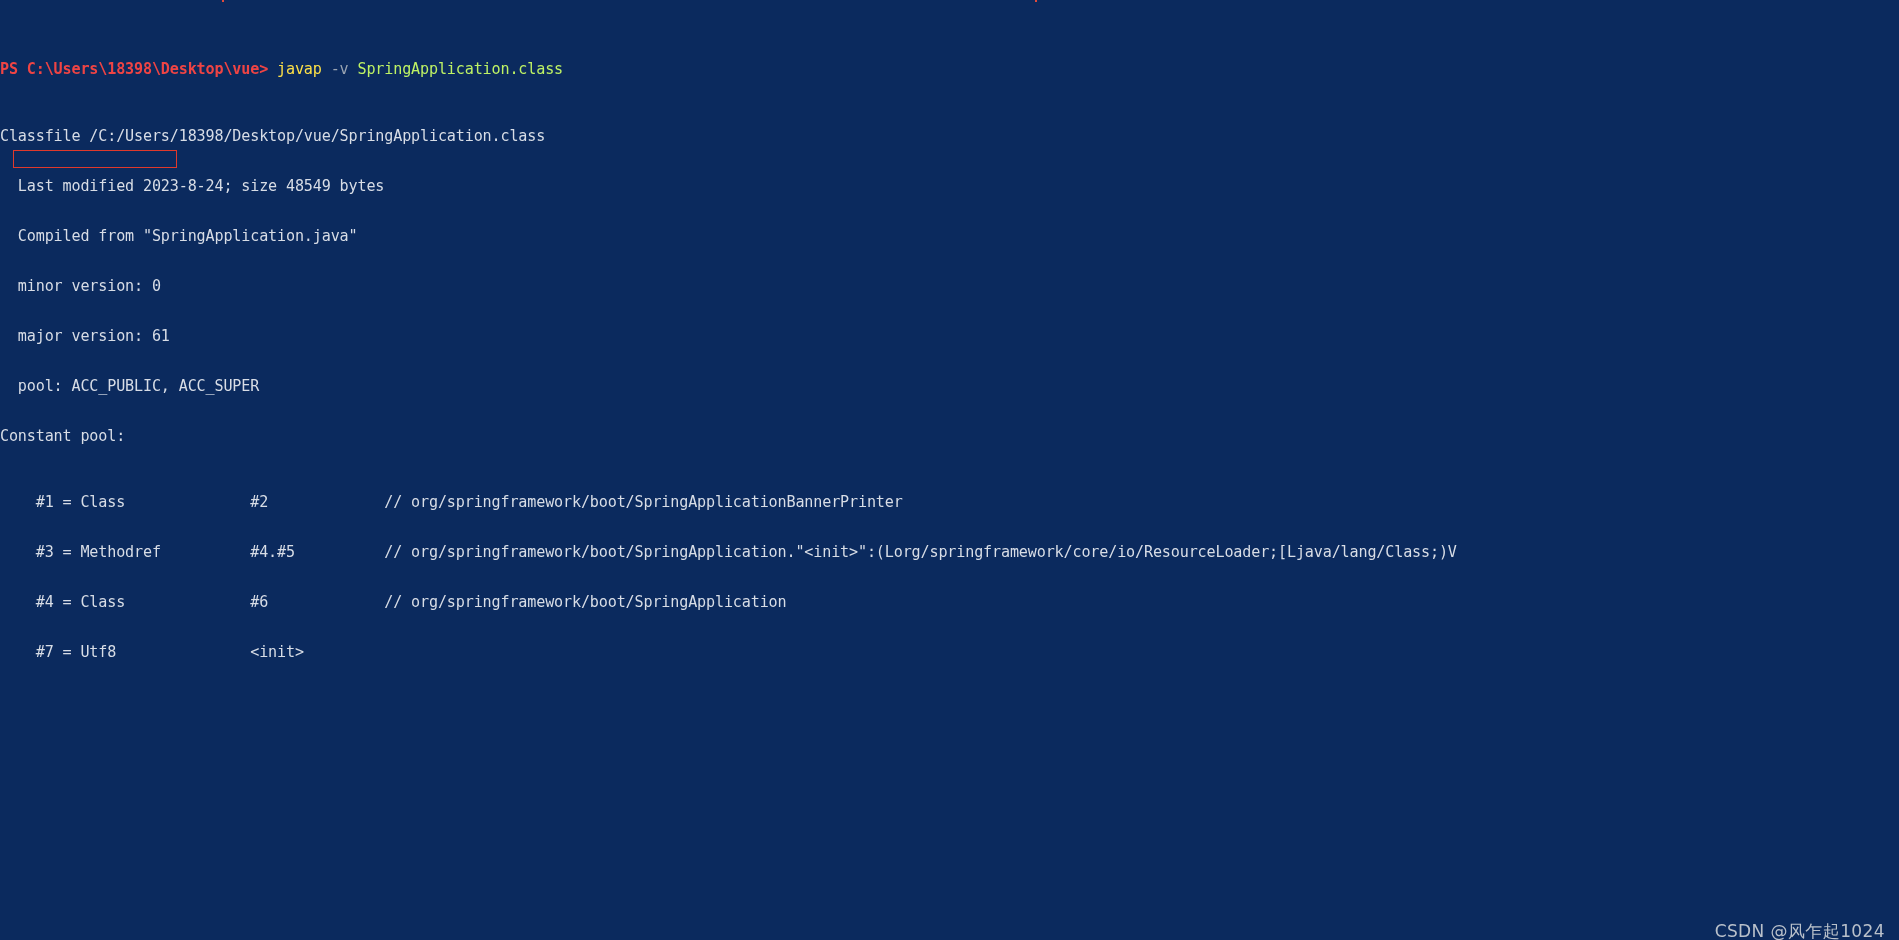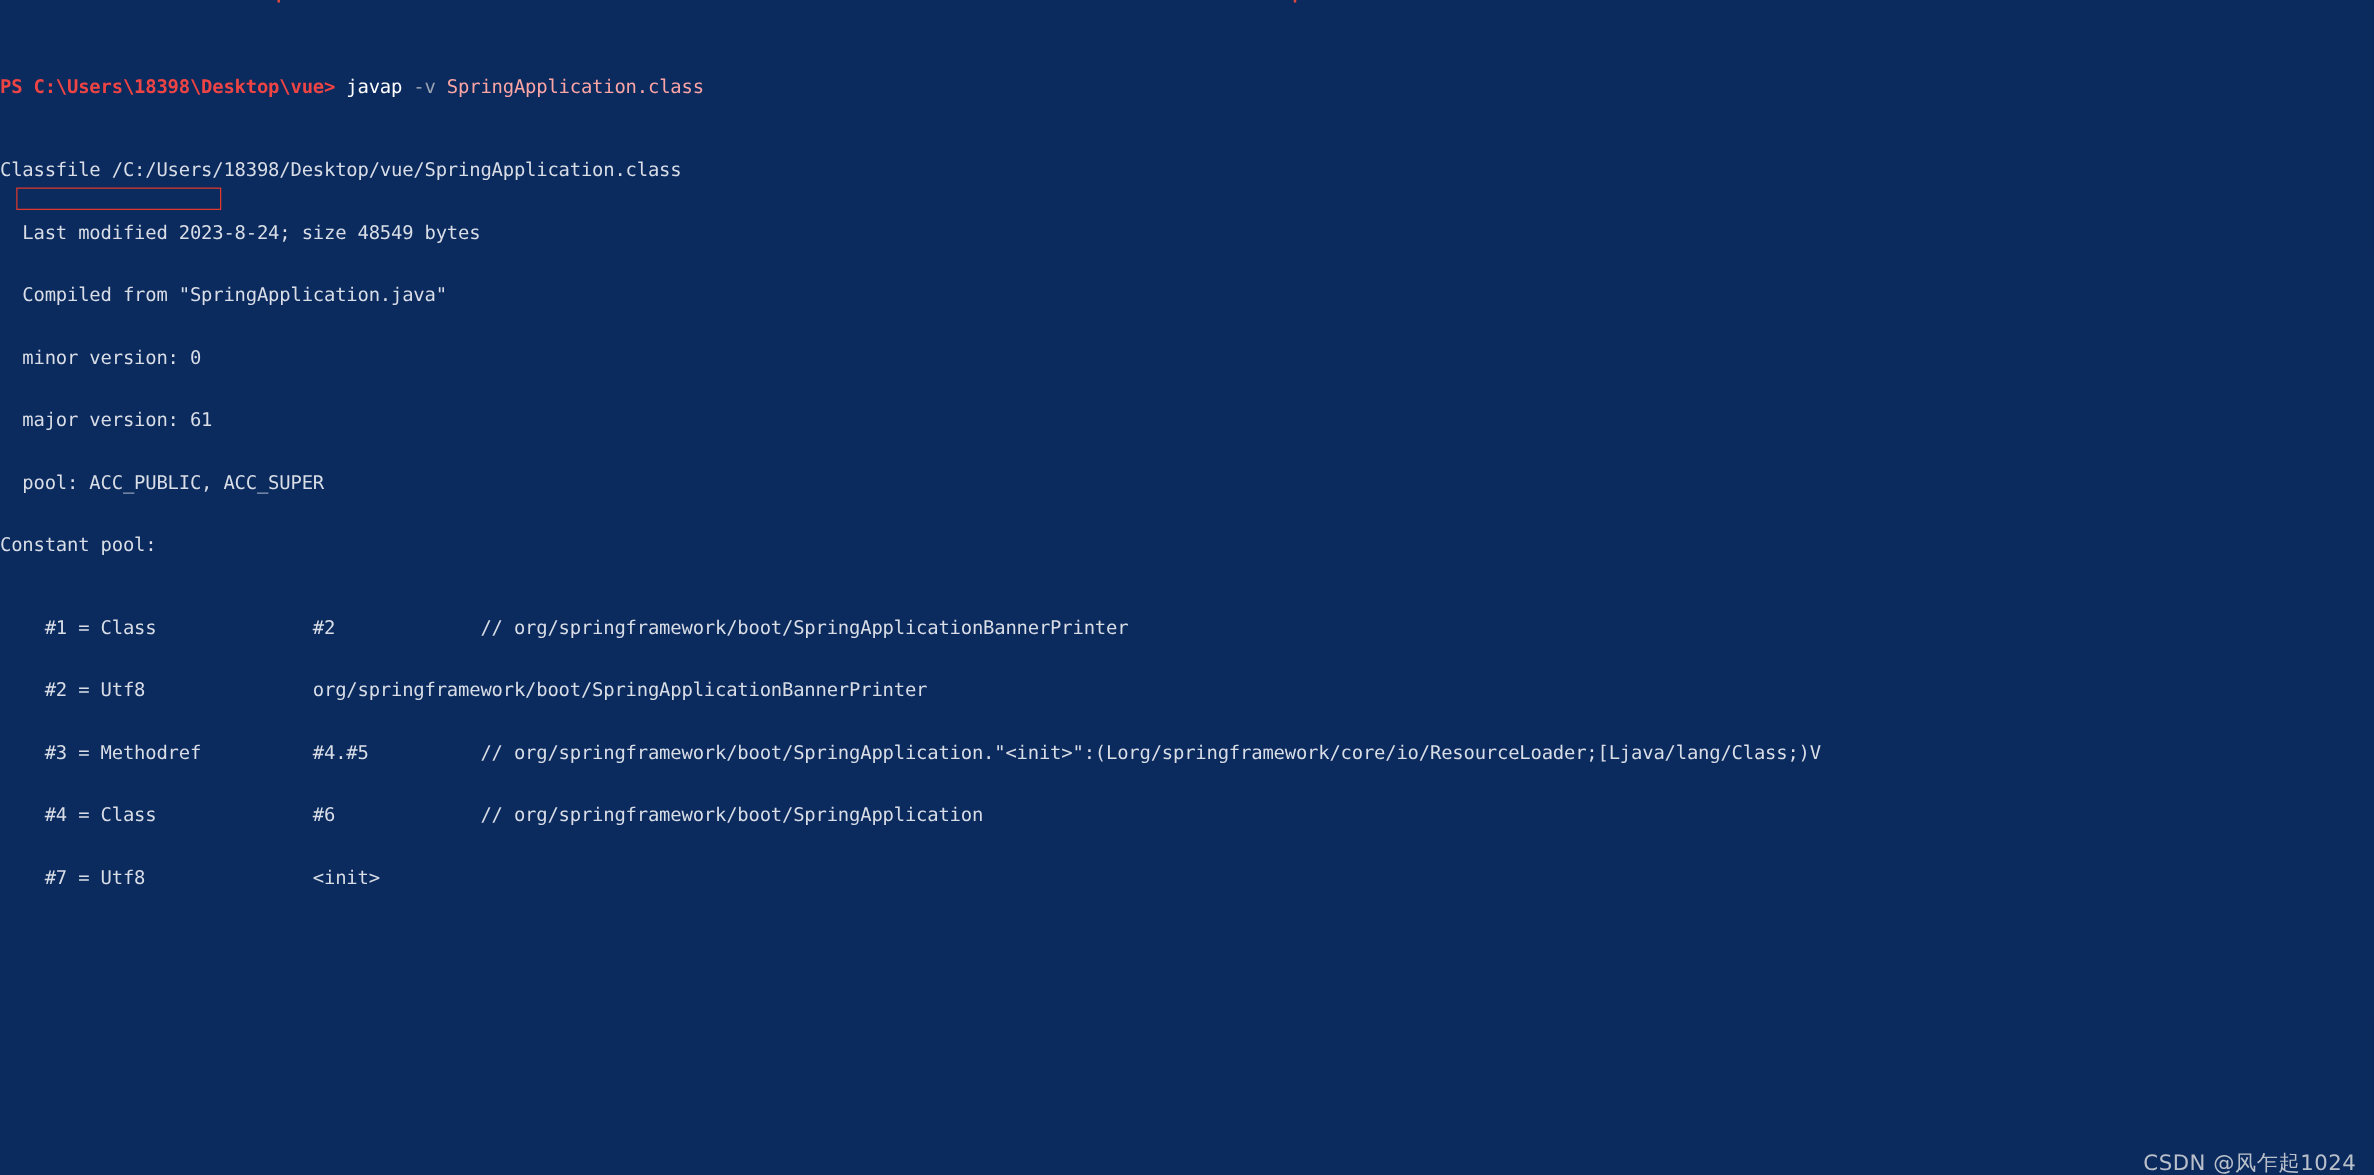--- a/index.html
+++ b/index.html
@@ -40,23 +40,23 @@
     left: 0;
     width: 1899px;
     white-space: pre;
   }
   .line {
     height: 16.67px;
     white-space: pre;
     display: block;
   }
   .tok-path { color: #ef4444; font-weight: bold; }
-  .tok-cmd { color: #ffffff; }
+  .tok-cmd { color: #fde047; }
   .tok-flag { color: #9aa4b2; }
-  .tok-default { color: #fca5a5; text-align: center; }
+  .tok-default { color: #bef264; text-align: center; }
   #highlight-box {
     position: absolute;
     left: 13px;
     top: 150px;
     width: 164px;
     height: 18px;
     border: 1.4px solid #e0392b;
     box-sizing: border-box;
     pointer-events: none;
   }
@@ -87,21 +87,20 @@
 
     <div class="line">Classfile /C:/Users/18398/Desktop/vue/SpringApplication.class</div>
     <div class="line">  Last modified 2023-8-24; size 48549 bytes</div>
     <div class="line">  Compiled from "SpringApplication.java"</div>
     <div class="line">  minor version: 0</div>
     <div class="line">  major version: 61</div>
     <div class="line">  pool: ACC_PUBLIC, ACC_SUPER</div>
     <div class="line">Constant pool:</div>
 
     <div class="line">    #1 = Class              #2             // org/springframework/boot/SpringApplicationBannerPrinter</div>
-    <div class="line">    #2 = Utf8               org/springframework/boot/SpringApplicationBannerPrinter</div>
     <div class="line">    #3 = Methodref          #4.#5          // org/springframework/boot/SpringApplication."&lt;init&gt;":(Lorg/springframework/core/io/ResourceLoader;[Ljava/lang/Class;)V</div>
     <div class="line">    #4 = Class              #6             // org/springframework/boot/SpringApplication</div>
     <div class="line">    #7 = Utf8               &lt;init&gt;</div>
     
     
     
     
     
     
     

